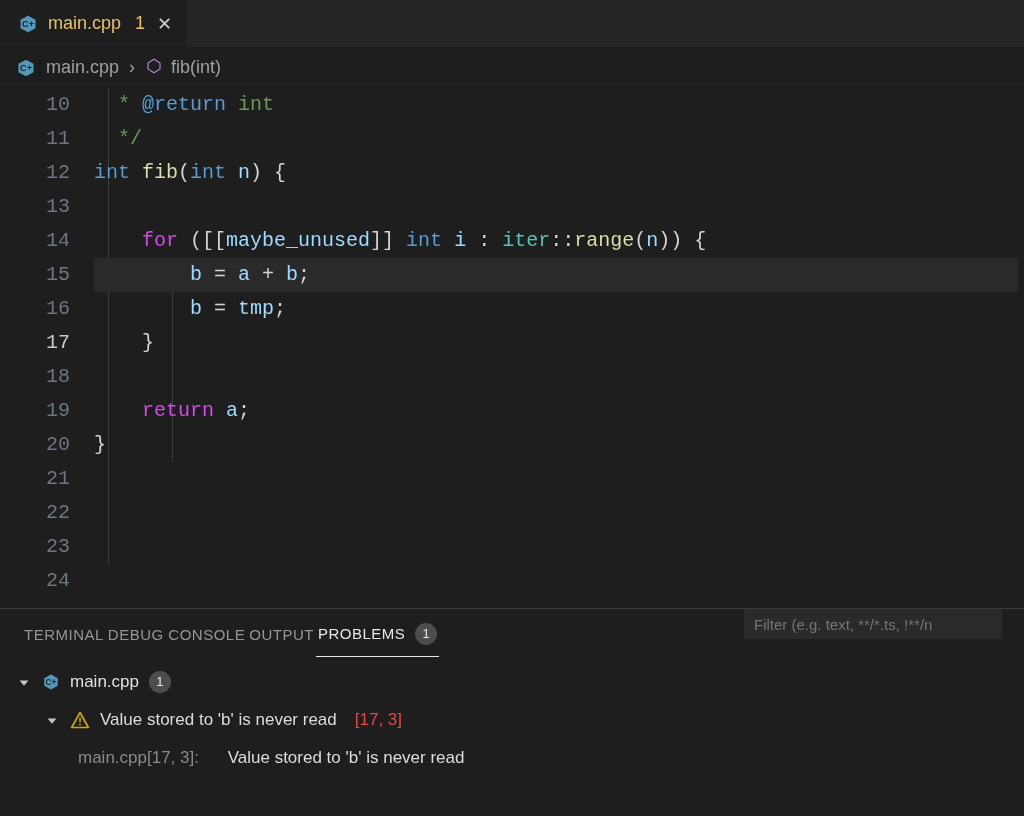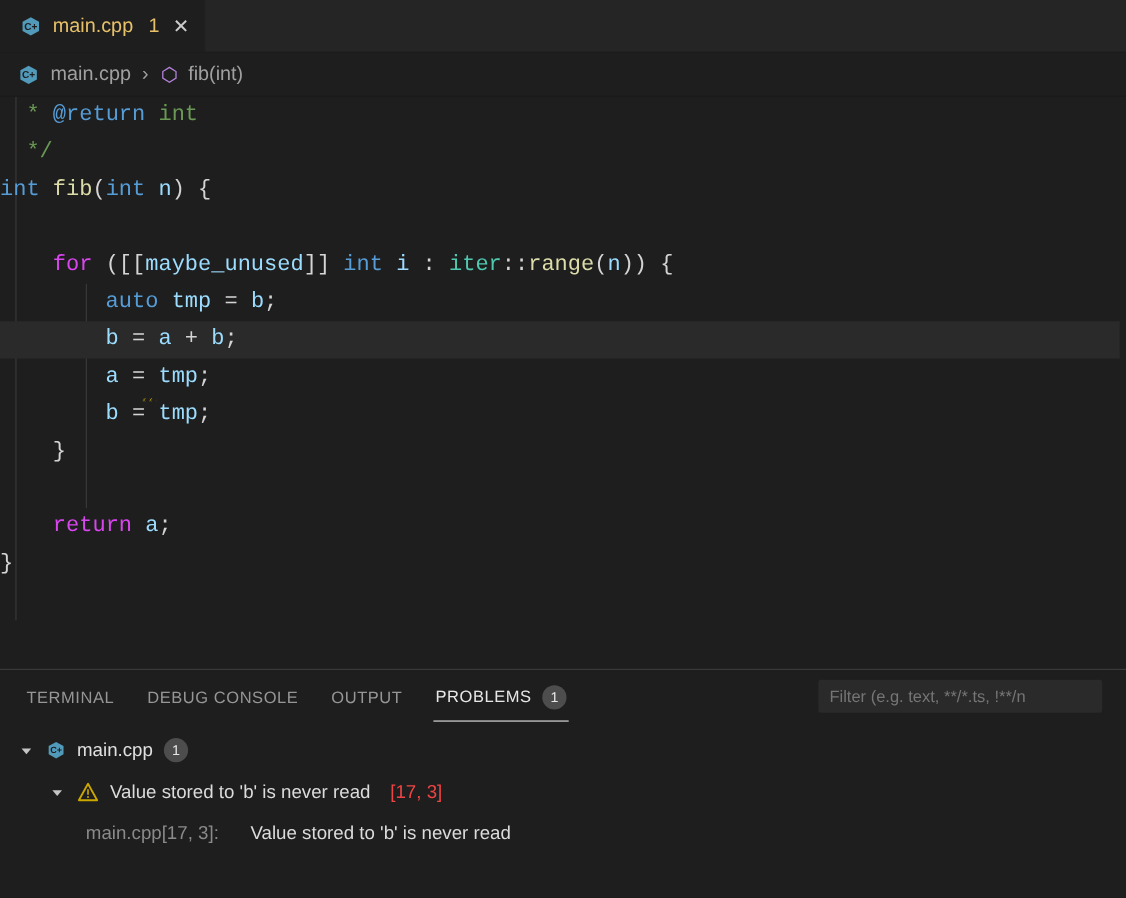--- a/index.html
+++ b/index.html
@@ -44,21 +44,21 @@
     align-items: center;
     gap: 10px;
     height: 40px;
     padding: 0 16px;
     background: #1e1e1e;
     color: #a0a0a0;
     font-size: 18px;
     border-bottom: 1px solid #1b1b1b;
   }
   .breadcrumb .chev { color: #a0a0a0; }
-  .breadcrumb .sym { display: flex; align-items: center; gap: 8px; }
+  .breadcrumb .sym { display: flex; align-items: flex-start; gap: 8px; }
 
   
   .editor {
     display: flex;
     height: 520px;
     background: #1e1e1e;
     font-size: 20px;
     line-height: 34px;
   }
   .gutter {
@@ -103,22 +103,20 @@
   
   .panel {
     border-top: 1px solid #3c3c3c;
     height: 208px;
     background: #1e1e1e;
     display: flex;
     flex-direction: column;
   }
   .panel-tabs {
     display: flex;
-    align-items: center;
-    gap: 26px;
     padding: 0 22px;
     height: 48px;
     font-size: 15px;
     letter-spacing: 0.5px;
   }
   .panel-tab {
     color: #969696;
     padding: 12px 2px 10px;
     cursor: pointer;
     display: flex; align-items: center; gap: 10px;
@@ -189,32 +187,47 @@
   <span class="chev">›</span>
   <span class="sym">
     <svg width="18" height="18" viewBox="0 0 24 24">
       <path fill="none" stroke="#b180d7" stroke-width="1.6" d="M12 3 4 8v8l8 5 8-5V8z"></path>
     </svg>
     <span>fib(int)</span>
   </span>
 </div>
 
 <div class="editor mono">
+  <div class="gutter" id="gutter">
+      <div class="ln">10</div>
+      <div class="ln">11</div>
+      <div class="ln">12</div>
+      <div class="ln">13</div>
+      <div class="ln">14</div>
+      <div class="ln">15</div>
+      <div class="ln">16</div>
+      <div class="ln current">17</div>
+      <div class="ln">18</div>
+      <div class="ln">19</div>
+      <div class="ln">20</div>
+      <div class="ln">21</div>
+      <div class="ln">22</div>
+      <div class="ln">23</div>
+      <div class="ln">24</div>
+    </div>
   <div class="code" id="code">
     <div class="indent-guide ig1"></div>
     <div class="indent-guide ig2"></div>
     <div class="squiggle"></div>
   <div class="line"><span class="c-punc">  </span><span class="c-cmt">* </span><span class="c-doc">@return</span><span class="c-cmt"> </span><span class="c-cmt">int</span></div>
       <div class="line"><span class="c-punc">  </span><span class="c-cmt">*/</span></div>
       <div class="line"><span class="c-type">int</span><span class="c-punc"> </span><span class="c-func">fib</span><span class="c-punc">(</span><span class="c-type">int</span><span class="c-punc"> </span><span class="c-var">n</span><span class="c-punc">) {</span></div>
       <div class="line"><span class="c-punc"></span></div>
       <div class="line"><span class="c-punc">    </span><span class="c-ret">for</span><span class="c-punc"> ([[</span><span class="c-attr">maybe_unused</span><span class="c-punc">]] </span><span class="c-type">int</span><span class="c-punc"> </span><span class="c-var">i</span><span class="c-punc"> : </span><span class="c-ns">iter</span><span class="c-punc">::</span><span class="c-func">range</span><span class="c-punc">(</span><span class="c-var">n</span><span class="c-punc">)) {</span></div>
-      <div class="line"><span class="c-punc">        </span><span class="c-type">auto</span><span class="c-punc"> </span><span class="c-var">tmp</span><span class="c-punc"> = </span><span class="c-var">b</span><span class="c-punc">;</span></div>
       <div class="line hl"><span class="c-punc">        </span><span class="c-var">b</span><span class="c-punc"> = </span><span class="c-var">a</span><span class="c-punc"> + </span><span class="c-var">b</span><span class="c-punc">;</span></div>
-      <div class="line"><span class="c-punc">        </span><span class="c-var">a</span><span class="c-punc"> = </span><span class="c-var">tmp</span><span class="c-punc">;</span></div>
       <div class="line"><span class="c-punc">        </span><span class="c-var">b</span><span class="c-punc"> = </span><span class="c-var">tmp</span><span class="c-punc">;</span></div>
       <div class="line"><span class="c-punc">    }</span></div>
       <div class="line"><span class="c-punc"></span></div>
       <div class="line"><span class="c-punc">    </span><span class="c-ret">return</span><span class="c-punc"> </span><span class="c-var">a</span><span class="c-punc">;</span></div>
       <div class="line"><span class="c-punc">}</span></div>
       <div class="line"><span class="c-punc"></span></div>
     </div>
 </div>
 
 <div class="panel">

